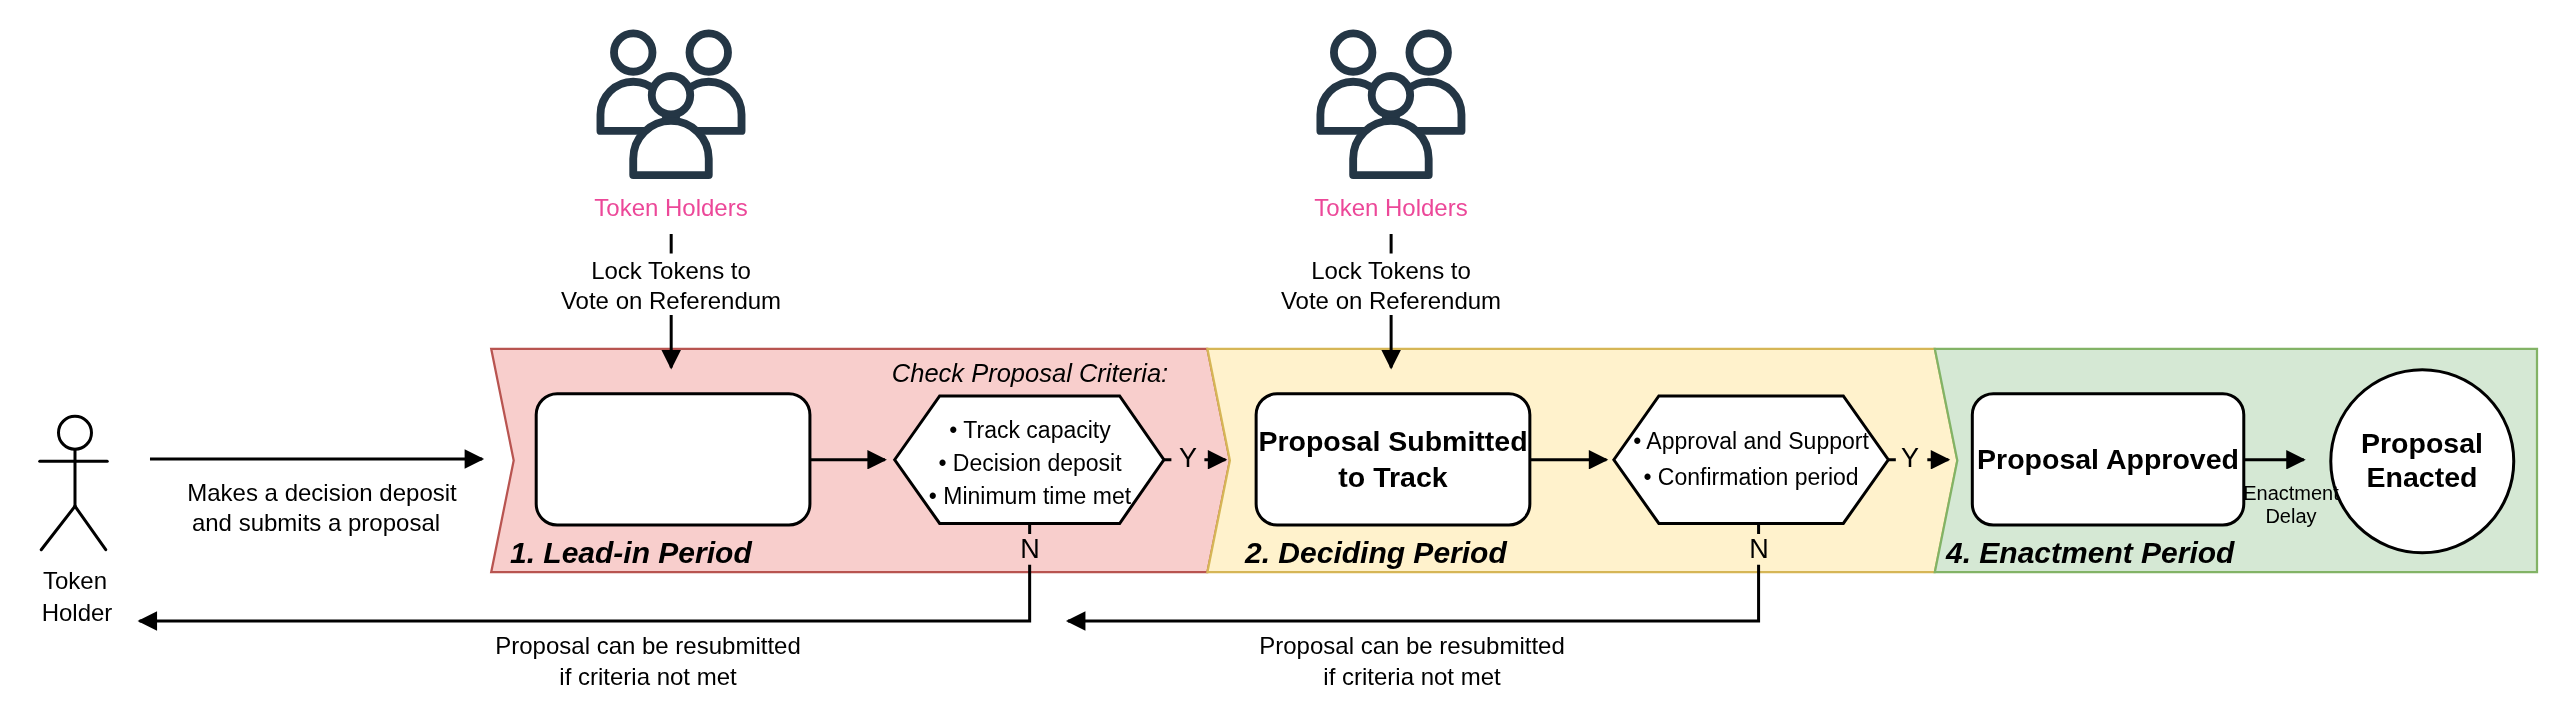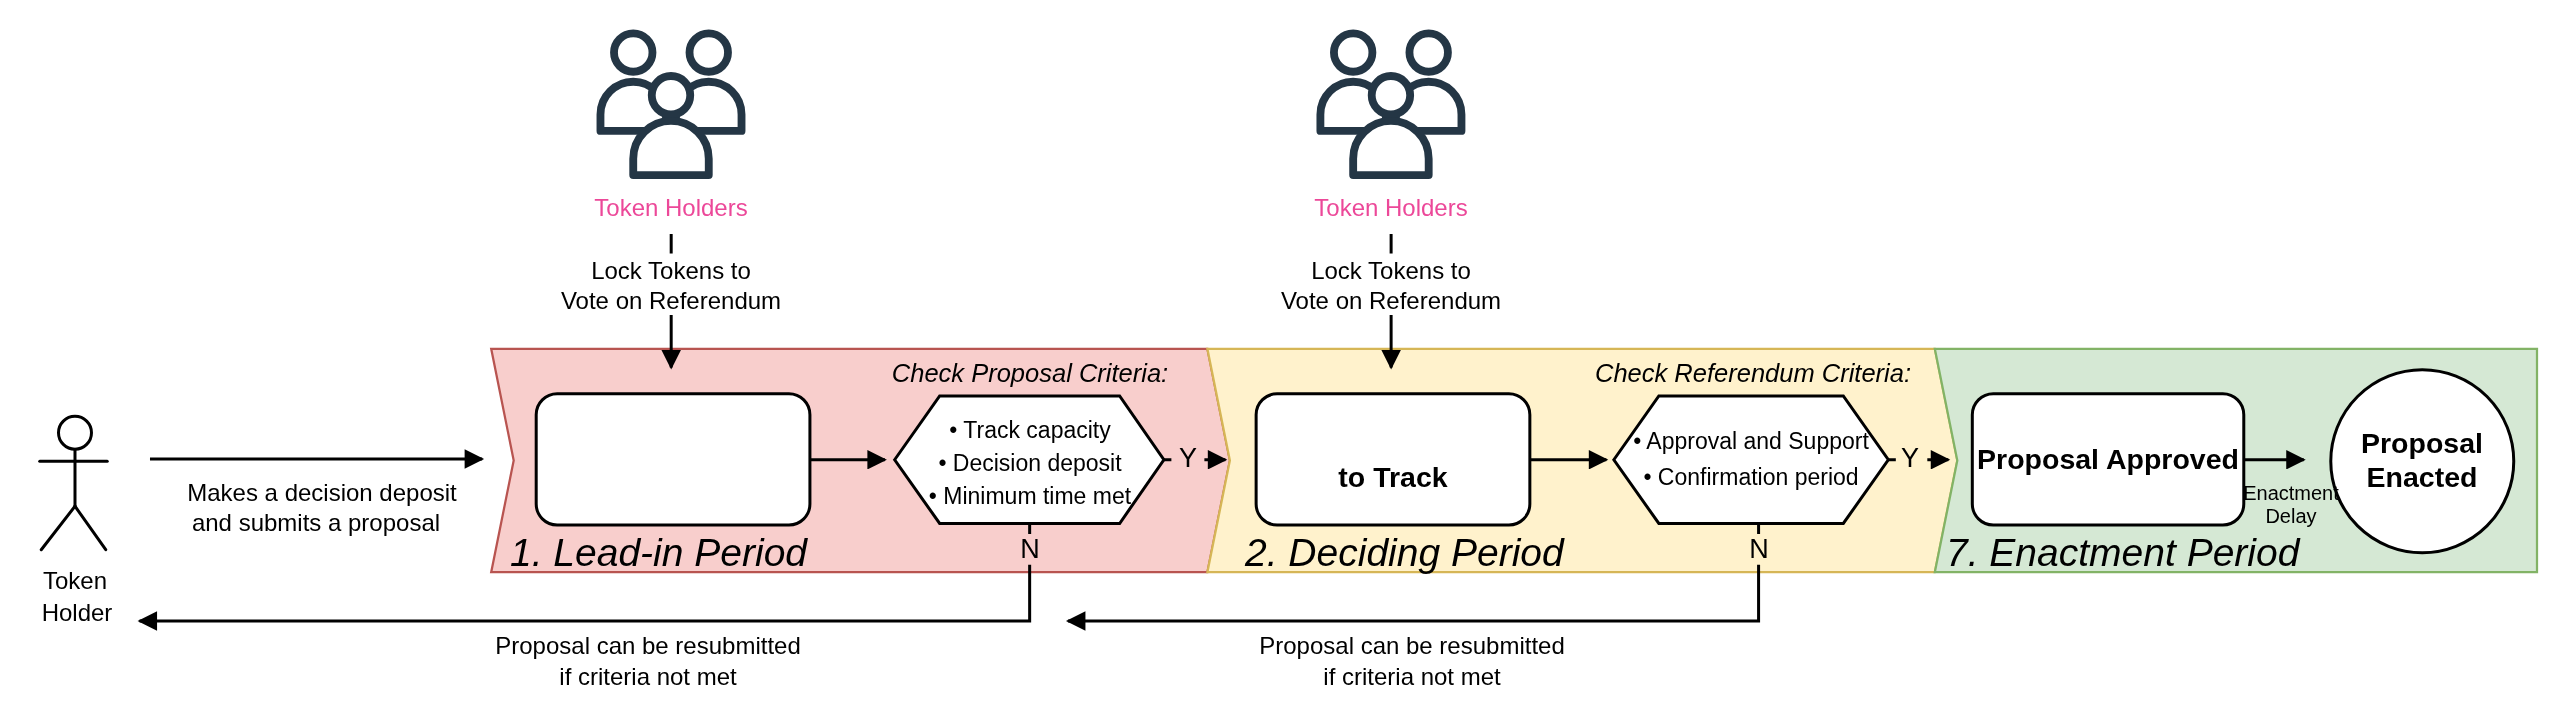--- a/index.html
+++ b/index.html
@@ -8,21 +8,21 @@
     font-family:"Liberation Sans",sans-serif;overflow:hidden;
   }
   .stage-canvas > svg{position:absolute;left:0;top:0;}
   .t{
     position:absolute;transform:translate(-50%,-50%);
     white-space:nowrap;text-align:center;font-size:24px;color:#000000;line-height:1.05;
   }
   .navy{color:#ec4899;}
   .b{font-weight:bold;font-size:28.5px;}
   .it{font-style:italic;font-size:25.5px;}
-  .sec{font-weight:normal;font-style:italic;font-size:39px;transform:translate(0,-50%);}
+  .sec{font-weight:bold;font-style:italic;font-size:30px;transform:translate(0,-50%);}
   .sm{font-size:20px;}
   .yn{font-size:27px;}
   .bullet{font-size:23px;}
 </style>
 </head>
 <body>
 
 <div class="stage-canvas">
 
   <svg width="2576" height="720" viewBox="0 0 3435 960">
@@ -96,34 +96,34 @@
   <div class="t" style="left:1391px;top:301px;">Vote on Referendum</div>
 
   <div class="t it" style="left:1030px;top:373px;">Check Proposal Criteria:</div>
   <div class="t bullet" style="left:1030px;top:430px;">• Track capacity</div>
   <div class="t bullet" style="left:1030px;top:463px;">• Decision deposit</div>
   <div class="t bullet" style="left:1030px;top:496px;">• Minimum time met</div>
   <div class="t yn" style="left:1188px;top:458px;">Y</div>
   <div class="t yn" style="left:1030px;top:549px;">N</div>
   <div class="t sec" style="left:510px;top:553px;">1. Lead-in Period</div>
 
+  <div class="t b" style="left:1393px;top:442px;">Proposal Submitted</div>
   <div class="t b" style="left:1393px;top:478px;">to Track</div>
-  <div class="t it" style="left:1753px;top:373px;">Check Referendum Criteria:</div>
   <div class="t bullet" style="left:1751px;top:441px;">• Approval and Support</div>
   <div class="t bullet" style="left:1751px;top:477px;">• Confirmation period</div>
   <div class="t yn" style="left:1910px;top:458px;">Y</div>
   <div class="t yn" style="left:1759px;top:549px;">N</div>
   <div class="t sec" style="left:1245px;top:553px;">2. Deciding Period</div>
 
   <div class="t b" style="left:2108px;top:460px;">Proposal Approved</div>
   <div class="t sm" style="left:2291px;top:493px;">Enactment</div>
   <div class="t sm" style="left:2291px;top:516px;">Delay</div>
   <div class="t b" style="left:2422px;top:444px;">Proposal</div>
   <div class="t b" style="left:2422px;top:478px;">Enacted</div>
-  <div class="t sec" style="left:1946px;top:553px;">7. Enactment Period</div>
+  <div class="t sec" style="left:1946px;top:553px;">4. Enactment Period</div>
 
   <div class="t" style="left:648px;top:646px;">Proposal can be resubmitted</div>
   <div class="t" style="left:648px;top:677px;">if criteria not met</div>
   <div class="t" style="left:1412px;top:646px;">Proposal can be resubmitted</div>
   <div class="t" style="left:1412px;top:677px;">if criteria not met</div>
 
 </div>
 
 
 </body></html>

